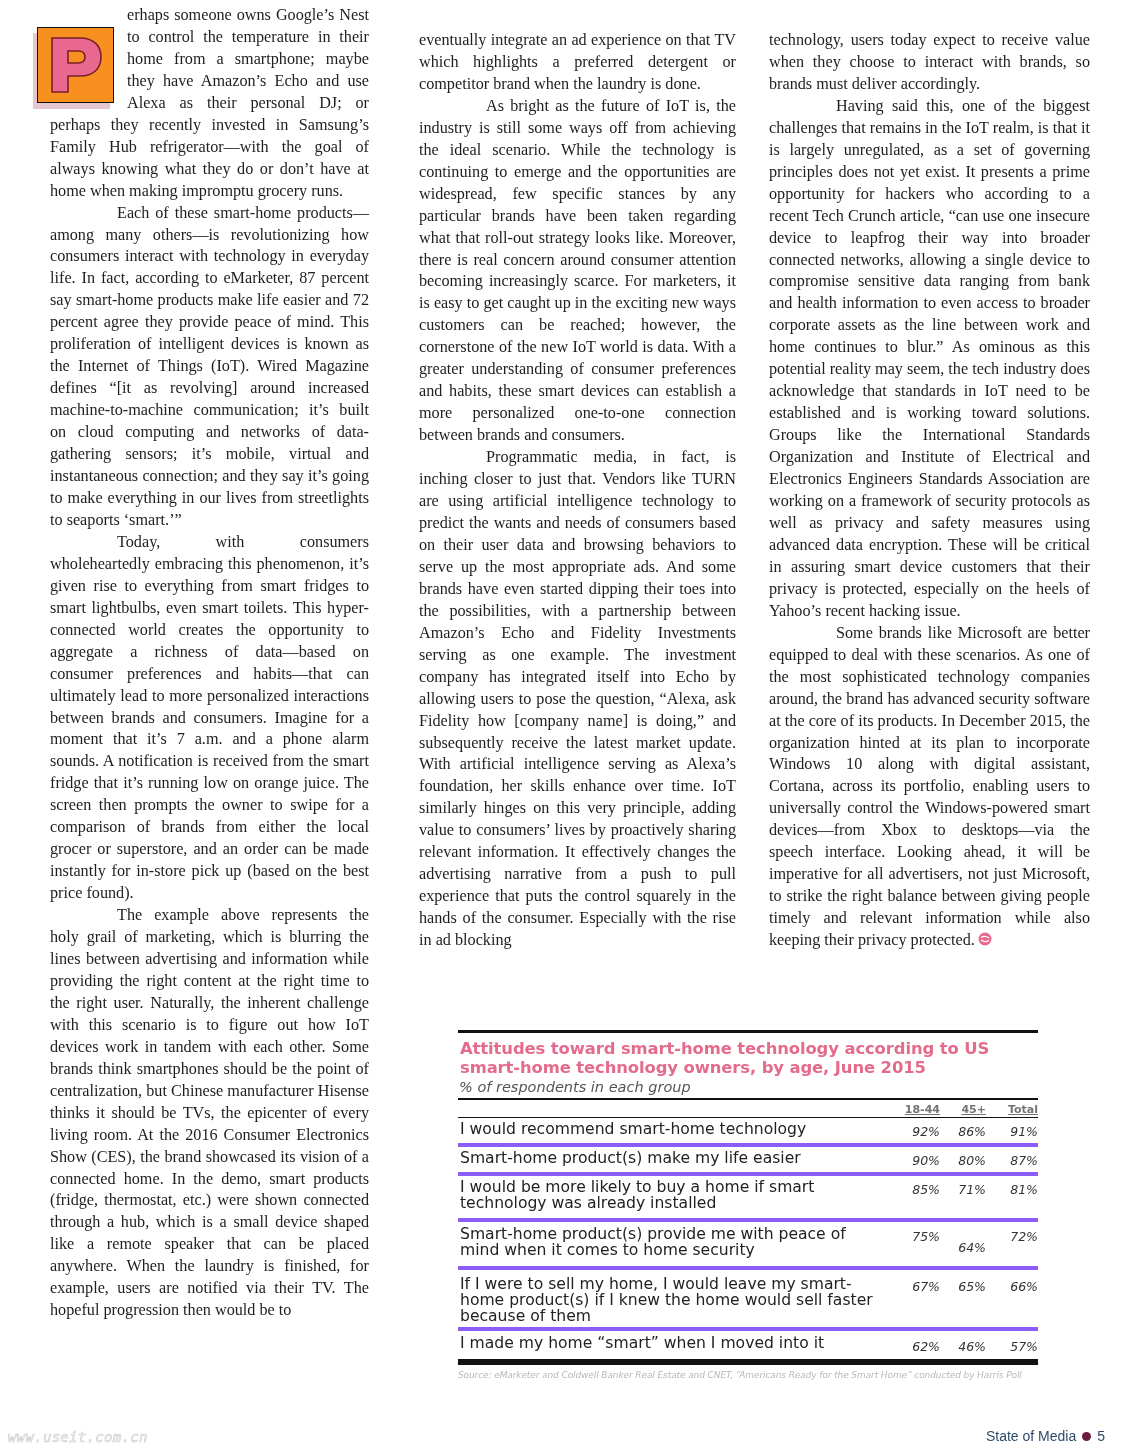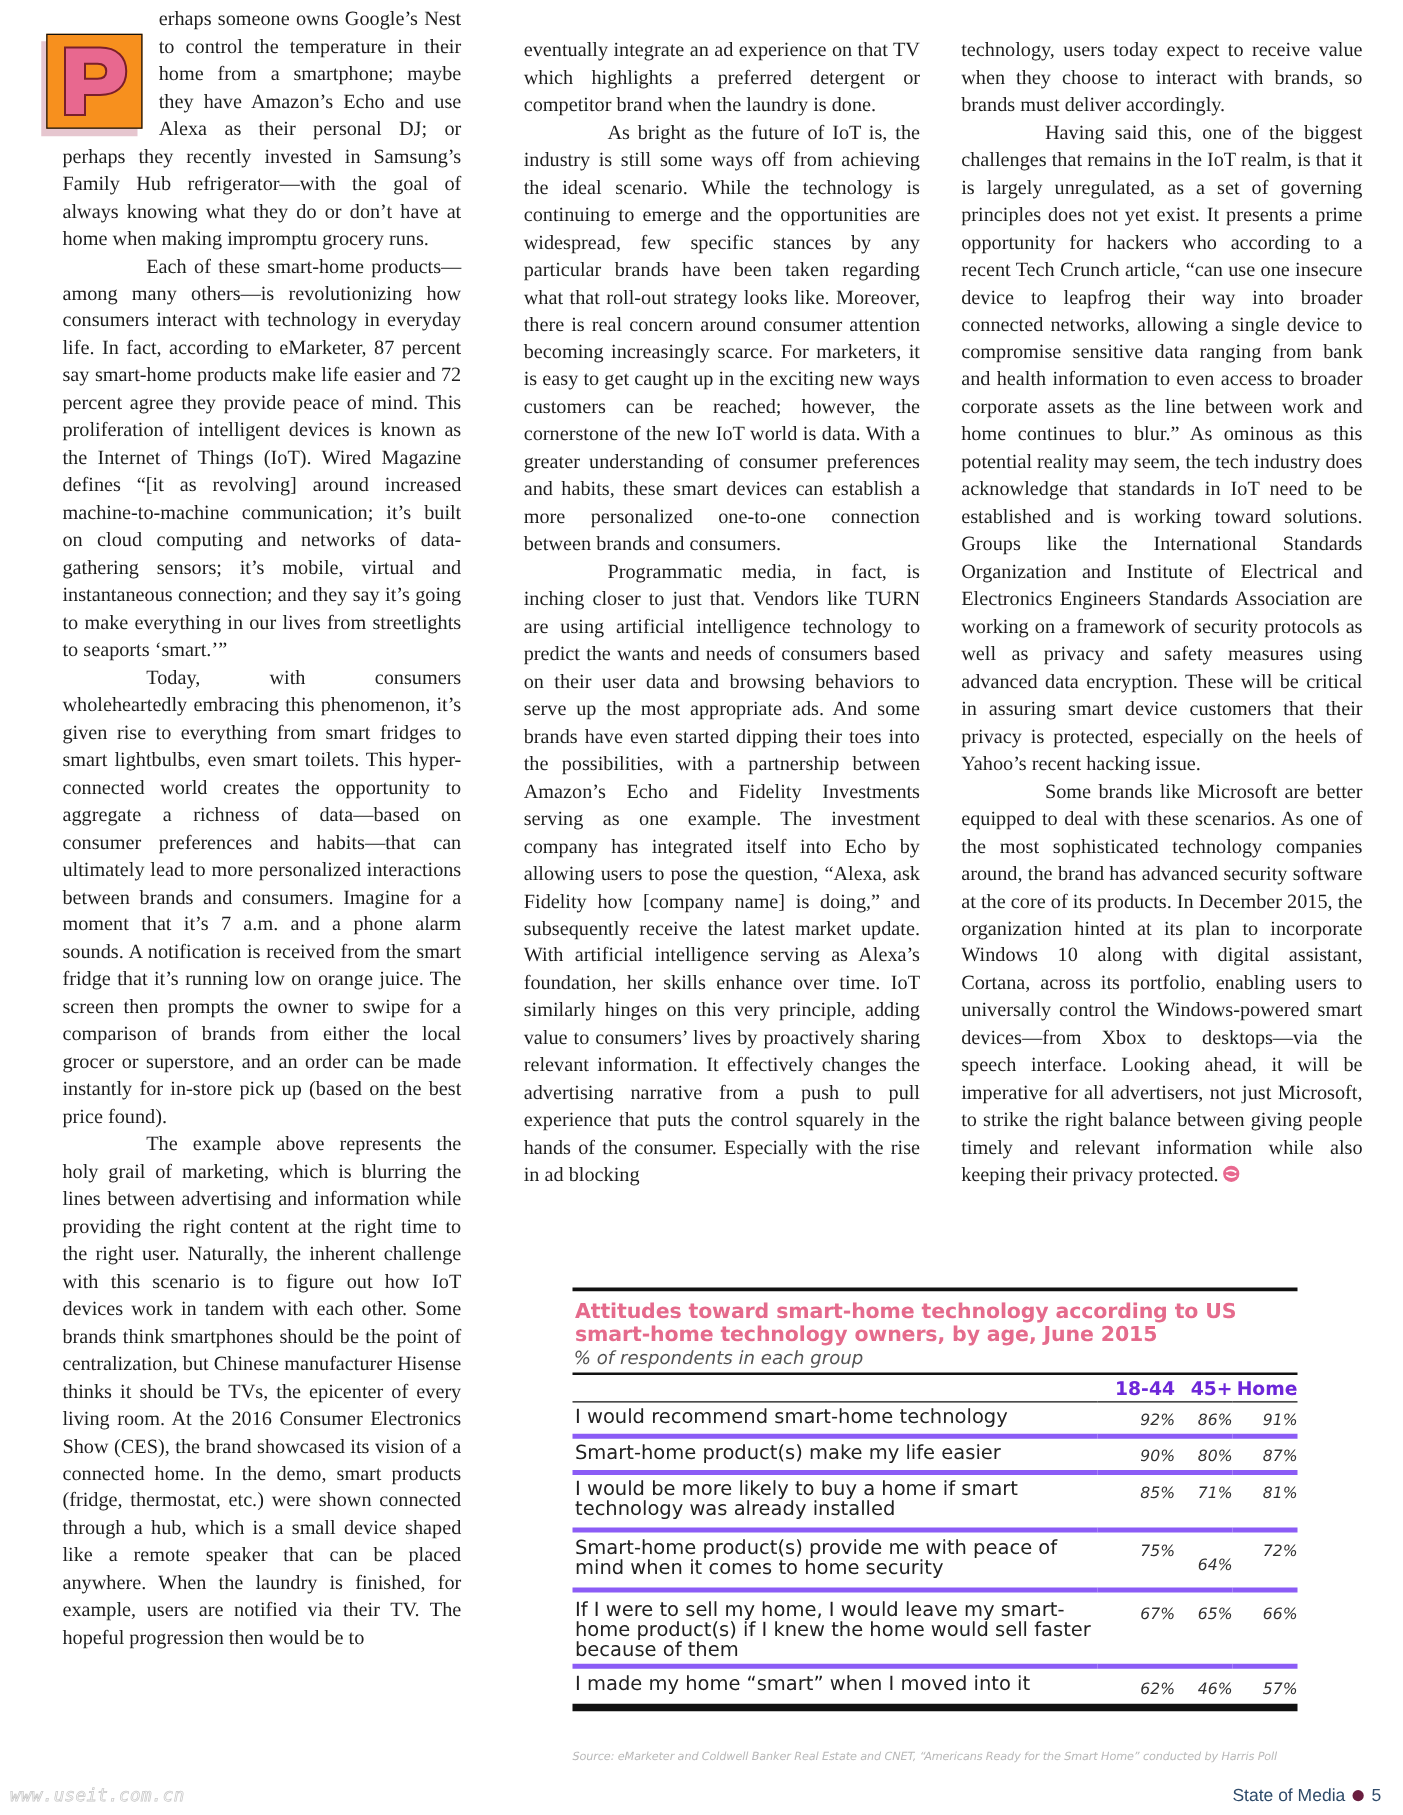--- a/index.html
+++ b/index.html
@@ -49,37 +49,37 @@
   .tbl-title {
     color: #e56b8c; font-weight: bold; font-size: 16.4px; line-height: 19px;
     padding: 6px 0 0 2px; letter-spacing: -0.1px;
   }
   .tbl-subtitle {
     font-style: italic; color: #555; font-size: 14.5px; line-height: 18px;
     padding: 1px 0 2px 1px; font-weight: 300;
   }
   table { width: 100%; border-collapse: collapse; }
   th {
-    font-size: 15px; font-weight: bold; color: #6d28d9; text-align: right;
-    padding: 2px 0 1px 0; border-bottom: 1px solid #111; height: 14px;
+    font-size: 11px; font-weight: bold; color: #737373; text-align: right;
+    padding: 2px 0 1px 0; border-bottom: 1px solid #111; height: 14px; text-decoration: underline;
   }
   th.lbl { text-align: left; }
   td {
     font-size: 15.6px; line-height: 16px; color: #222; vertical-align: top;
     padding: 3px 0 3px 2px; border-bottom: 4px solid #8b5cf6;
   }
   td.v {
     font-style: italic; font-size: 12.5px; text-align: right; padding-top: 6px; color: #333;
     padding-left: 0;
   }
   tr:last-child td { border-bottom: none; }
   col.c0 { width: 420px; } col.c1 { width: 62px; } col.c2 { width: 46px; } col.c3 { width: 52px; }
   .rule-bottom { height: 6px; background: #111; margin-top: 1px; }
   .tbl-source {
-    font-style: italic; font-size: 9px; color: #b8b8b8; padding: 5px 0 0 0; letter-spacing: -0.1px; margin-top: 27px;
+    font-style: italic; font-size: 9px; color: #b8b8b8; padding: 5px 0 0 0; letter-spacing: -0.1px;
   }
 
   .watermark {
     position: absolute; left: 8px; top: 1429px;
     font-family: "DejaVu Sans Mono", monospace; font-size: 14px; color: #fff;
     -webkit-text-stroke: 0.6px #c8c8c8; letter-spacing: 0.3px; font-style: italic;
   }
   .folio {
     position: absolute; right: 17px; top: 1428px;
     font-family: "Liberation Sans", "DejaVu Sans", sans-serif; font-size: 14px; color: #2f4b6a;
@@ -131,21 +131,21 @@
         <col class="c0">
         <col class="c1">
         <col class="c2">
         <col class="c3">
       </colgroup>
     <thead>
       <tr>
         <th class="lbl"></th>
         <th>18-44</th>
         <th>45+</th>
-        <th>Home</th>
+        <th>Total</th>
       </tr>
     </thead>
     <tbody>
       <tr>
         <td>I would recommend smart-home technology</td>
         <td class="v">92%</td>
         <td class="v">86%</td>
         <td class="v">91%</td>
       </tr>
       <tr>

